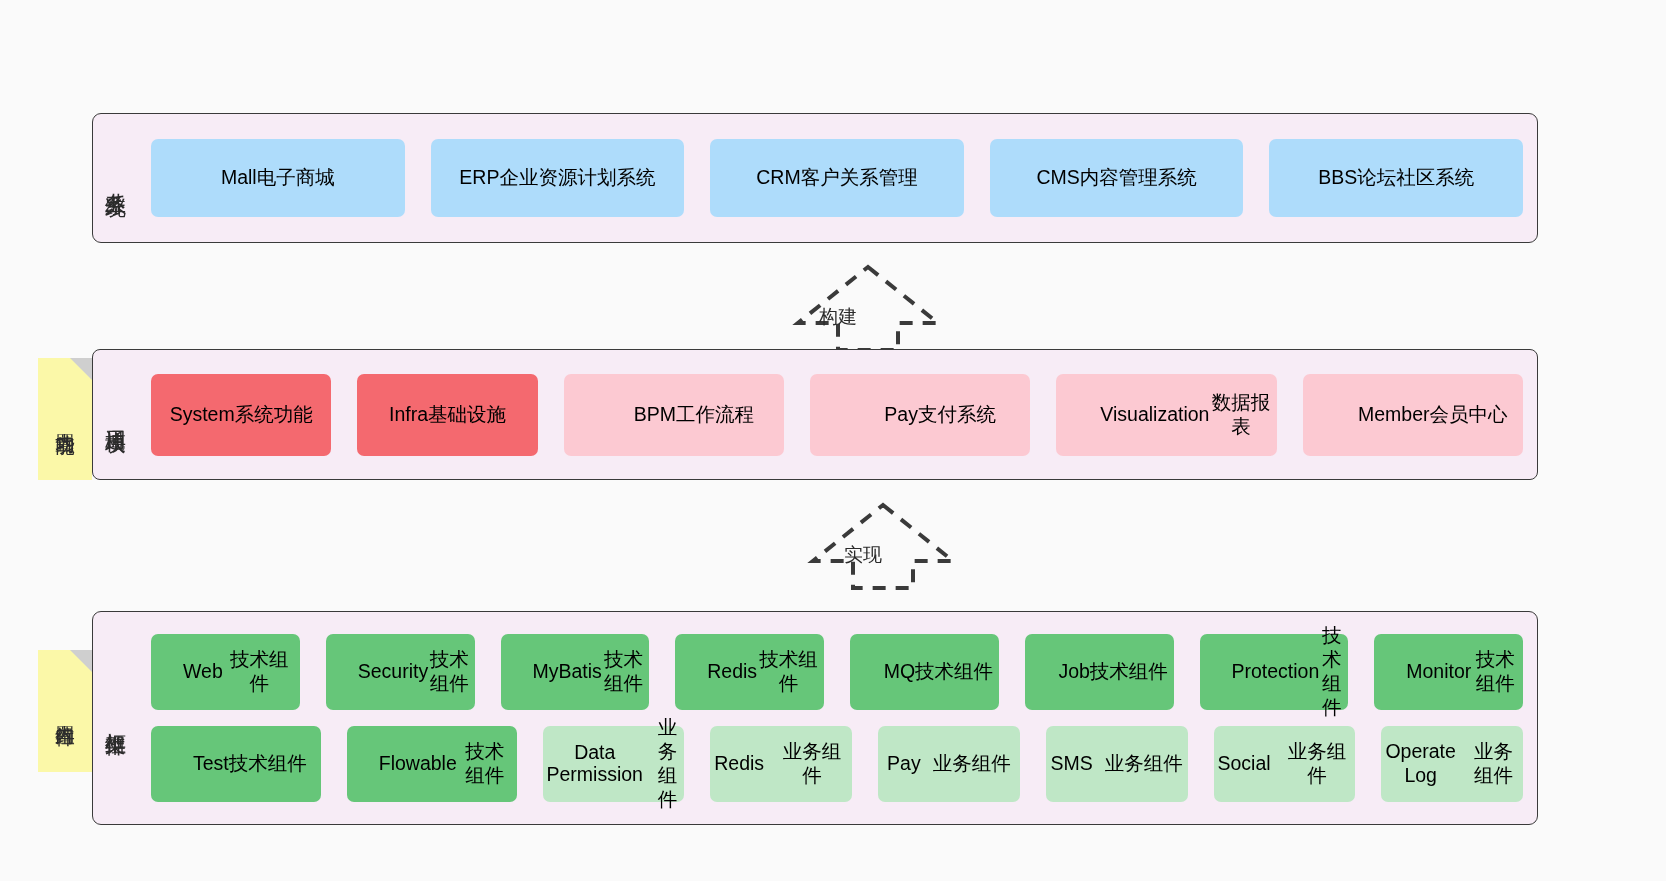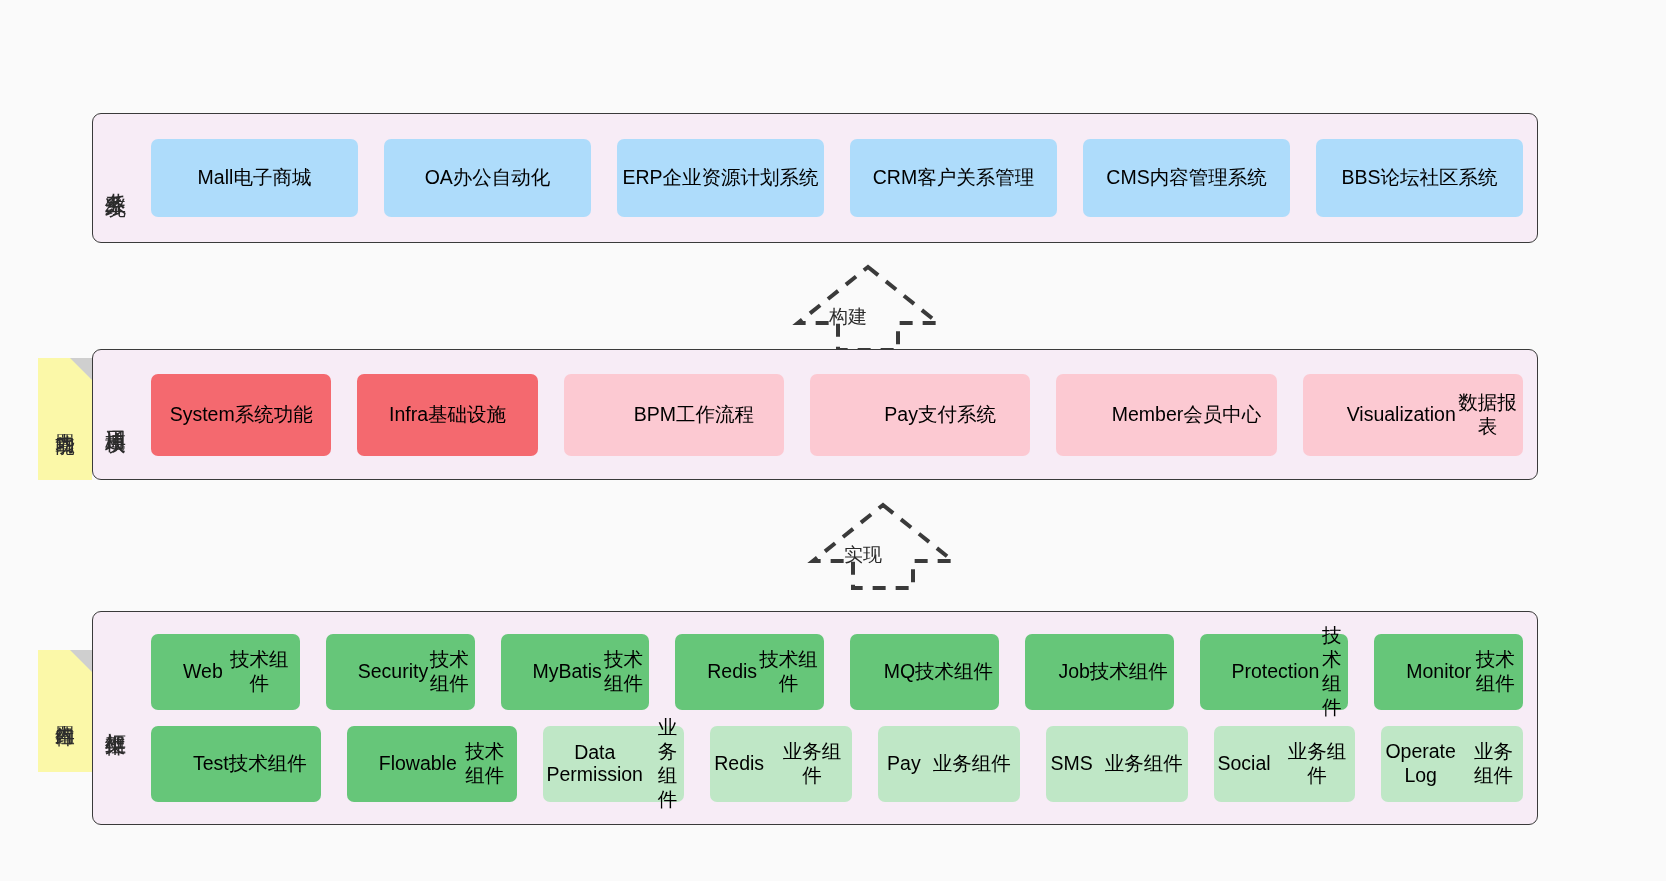--- a/index.html
+++ b/index.html
@@ -129,24 +129,20 @@
 
   <div class="layer" id="layer-business" style="left:92px; top:113px; width:1446px; height:130px;">
     <div class="layer-title">业务系统</div>
     <div class="layer-body">
       <div class="row">
         <div class="card c-blue h-biz">
           <span class="en">Mall</span>
           <span class="cn">电子商城</span>
         </div>
         <div class="card c-blue h-biz">
-          <span class="en">OA</span>
-          <span class="cn">办公自动化</span>
-        </div>
-        <div class="card c-blue h-biz">
           <span class="en">ERP</span>
           <span class="cn">企业资源计划系统</span>
         </div>
         <div class="card c-blue h-biz">
           <span class="en">CRM</span>
           <span class="cn">客户关系管理</span>
         </div>
         <div class="card c-blue h-biz">
           <span class="en">CMS</span>
           <span class="cn">内容管理系统</span>
@@ -156,55 +152,55 @@
           <span class="cn">论坛社区系统</span>
         </div>
       </div>
     </div>
   </div>
 
   <div class="arrow" style="left:795px; top:264px; width:146px; height:88px;">
     <svg width="146" height="88" viewBox="0 0 146 88" aria-hidden="true">
       <path d="M 73 3 L 143 59 L 103 59 L 103 86 L 43 86 L 43 59 L 3 59 Z" fill="none" stroke="#3a3a3a" stroke-width="4" stroke-dasharray="13 10" stroke-linecap="butt" stroke-linejoin="miter"></path>
     </svg>
-    <span class="arrow-label" style="left:34px; top:40px;">构建</span>
+    <span class="arrow-label" style="left:24px; top:40px;">构建</span>
   </div>
 
   <div class="note" style="left:38px; top:358px; width:54px; height:122px;">
     <span class="fold"></span>
     <span>内置功能</span>
   </div>
 
-  <div class="layer" id="layer-modules" style="left:92px; top:349px; width:1446px; height:131px;">
+  <div class="layer" id="layer-modules" style="left:92px; top:349px; width:1446px; height:131px;border-radius:8px;">
     <div class="layer-title">通用模块</div>
     <div class="layer-body">
       <div class="row">
         <div class="card c-red h-mod">
           <span class="en">System</span>
           <span class="cn">系统功能</span>
         </div>
         <div class="card c-red h-mod">
           <span class="en">Infra</span>
           <span class="cn">基础设施</span>
         </div>
         <div class="card c-pink h-mod">
           <span class="en">BPM</span>
           <span class="cn">工作流程</span>
         </div>
         <div class="card c-pink h-mod">
           <span class="en">Pay</span>
           <span class="cn">支付系统</span>
         </div>
         <div class="card c-pink h-mod">
+          <span class="en">Visualization</span>
+          <span class="cn">数据报表</span>
+        </div>
+        <div class="card c-pink h-mod">
           <span class="en">Member</span>
           <span class="cn">会员中心</span>
-        </div>
-        <div class="card c-pink h-mod">
-          <span class="en">Visualization</span>
-          <span class="cn">数据报表</span>
         </div>
       </div>
     </div>
   </div>
 
   <div class="arrow" style="left:810px; top:502px; width:146px; height:88px;">
     <svg width="146" height="88" viewBox="0 0 146 88" aria-hidden="true">
       <path d="M 73 3 L 143 59 L 103 59 L 103 86 L 43 86 L 43 59 L 3 59 Z" fill="none" stroke="#3a3a3a" stroke-width="4" stroke-dasharray="13 10" stroke-linecap="butt" stroke-linejoin="miter"></path>
     </svg>
     <span class="arrow-label" style="left:34px; top:40px;">实现</span>

